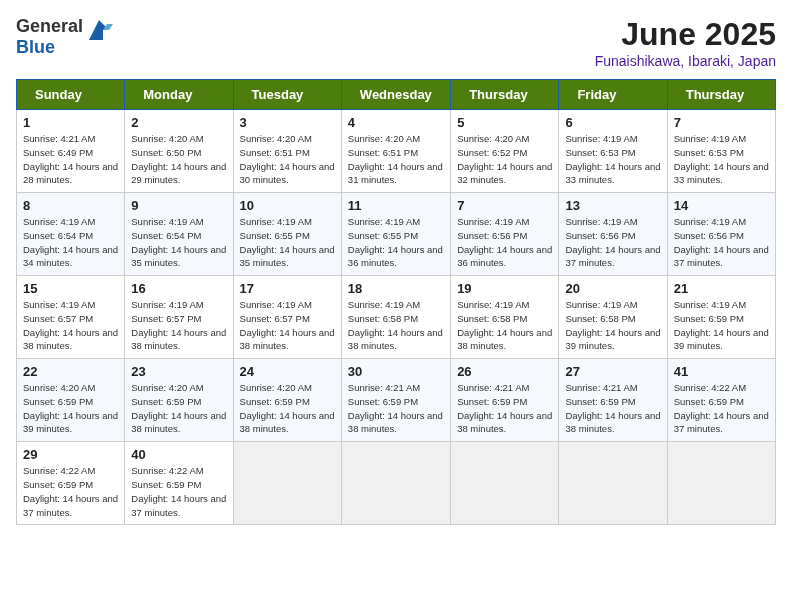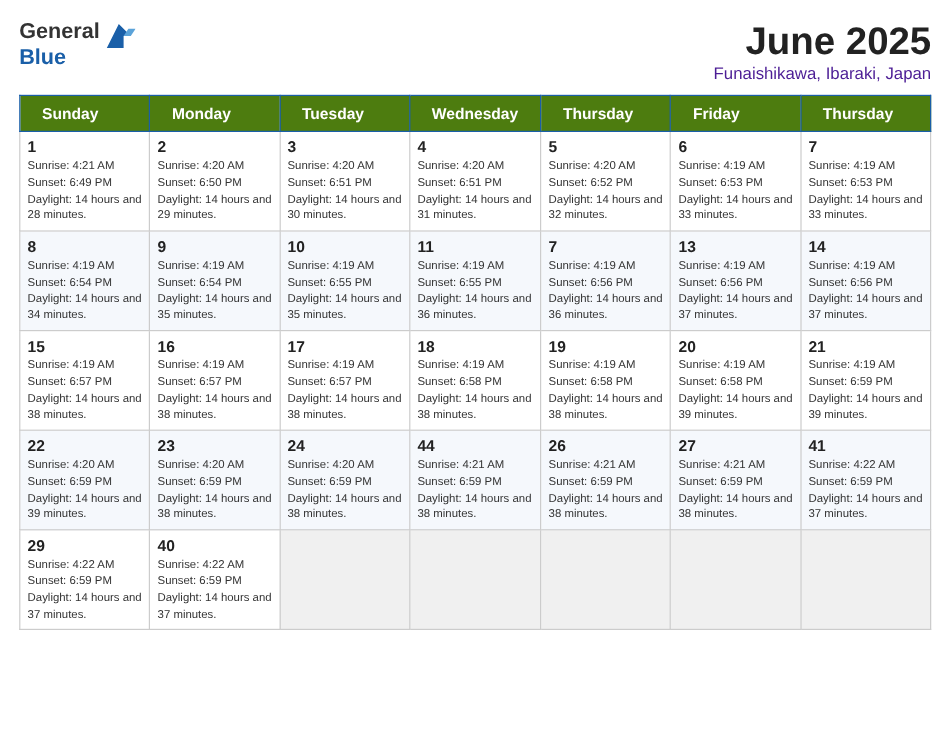--- a/index.html
+++ b/index.html
@@ -224,21 +224,21 @@
       </td>
       <td>
         <span class="day-number">23</span>
         <div class="day-info">Sunrise: 4:20 AM<br>Sunset: 6:59 PM<br>Daylight: 14 hours and 38 minutes.</div>
       </td>
       <td>
         <span class="day-number">24</span>
         <div class="day-info">Sunrise: 4:20 AM<br>Sunset: 6:59 PM<br>Daylight: 14 hours and 38 minutes.</div>
       </td>
       <td>
-        <span class="day-number">44</span>
+        <span class="day-number">30</span>
         <div class="day-info">Sunrise: 4:21 AM<br>Sunset: 6:59 PM<br>Daylight: 14 hours and 38 minutes.</div>
       </td>
       <td>
         <span class="day-number">26</span>
         <div class="day-info">Sunrise: 4:21 AM<br>Sunset: 6:59 PM<br>Daylight: 14 hours and 38 minutes.</div>
       </td>
       <td>
         <span class="day-number">27</span>
         <div class="day-info">Sunrise: 4:21 AM<br>Sunset: 6:59 PM<br>Daylight: 14 hours and 38 minutes.</div>
       </td>

